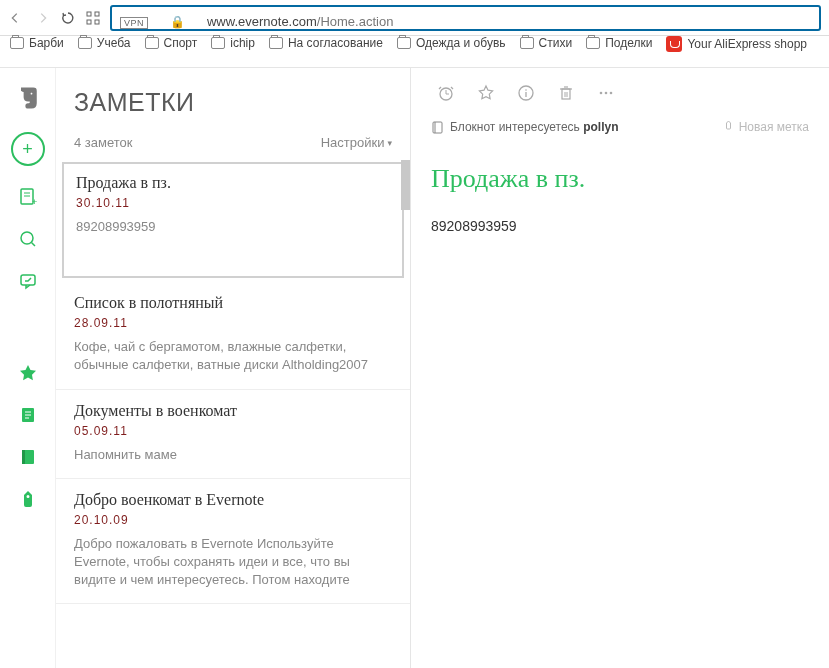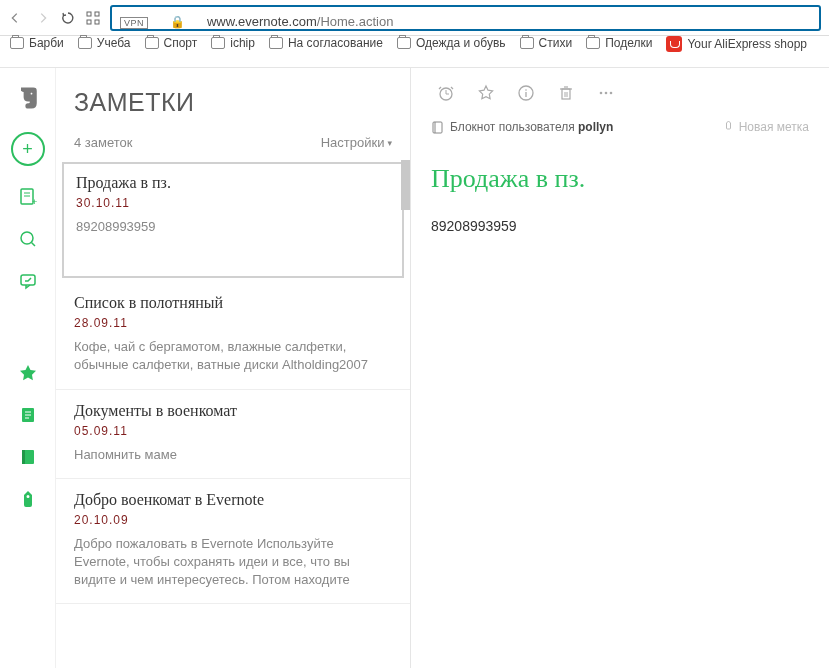--- a/index.html
+++ b/index.html
@@ -272,21 +272,21 @@
           </svg>
         </span>
     </div>
     <div class="notebook-row">
       <span class="nb-icon">
           <svg width="13" height="13" viewBox="0 0 13 13">
             <rect x="2" y="1" width="9" height="11" rx="1" stroke="#888" fill="none"></rect>
             <line x1="4" y1="1" x2="4" y2="12" stroke="#888"></line>
           </svg>
         </span>
-      <span><span>Блокнот пользователя</span> <span class="username">pollyn</span></span>
+      <span><span>Блокнот интересуетесь</span> <span class="username">pollyn</span></span>
       <span class="tag-section">
         <svg width="11" height="11" viewBox="0 0 11 11">
             <path d="M5.5 1l2 2v5a1 1 0 0 1-1 1h-2a1 1 0 0 1-1-1V3l2-2z" stroke="#bbb" fill="none"></path>
           </svg>
         <span>Новая метка</span>
       </span>
     </div>
     <div class="detail-title">Продажа в пз.</div>
     <div class="detail-body">89208993959</div>
   </div>

